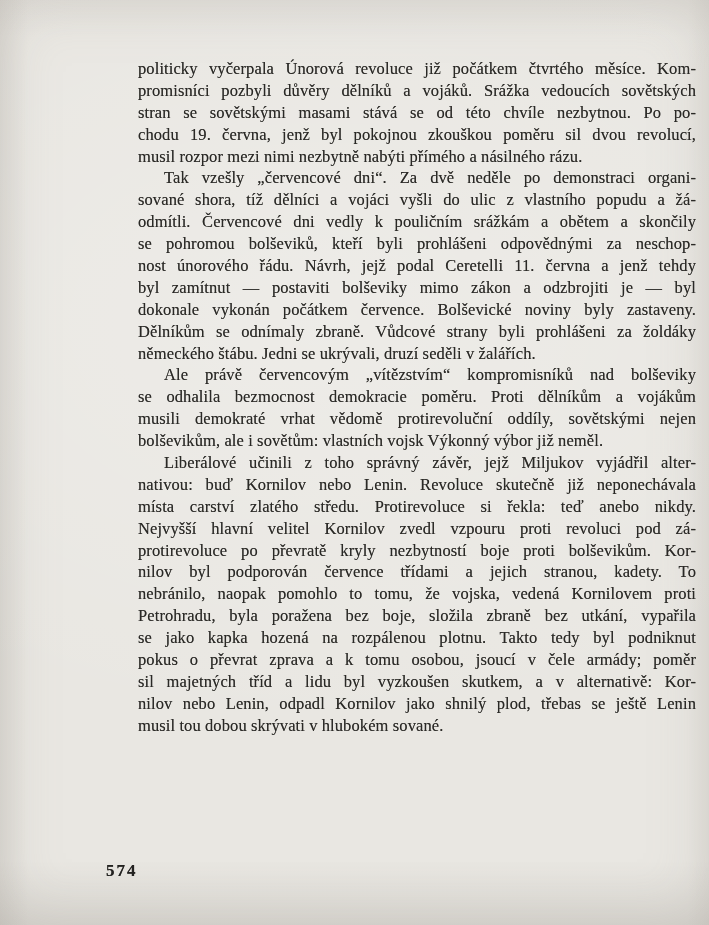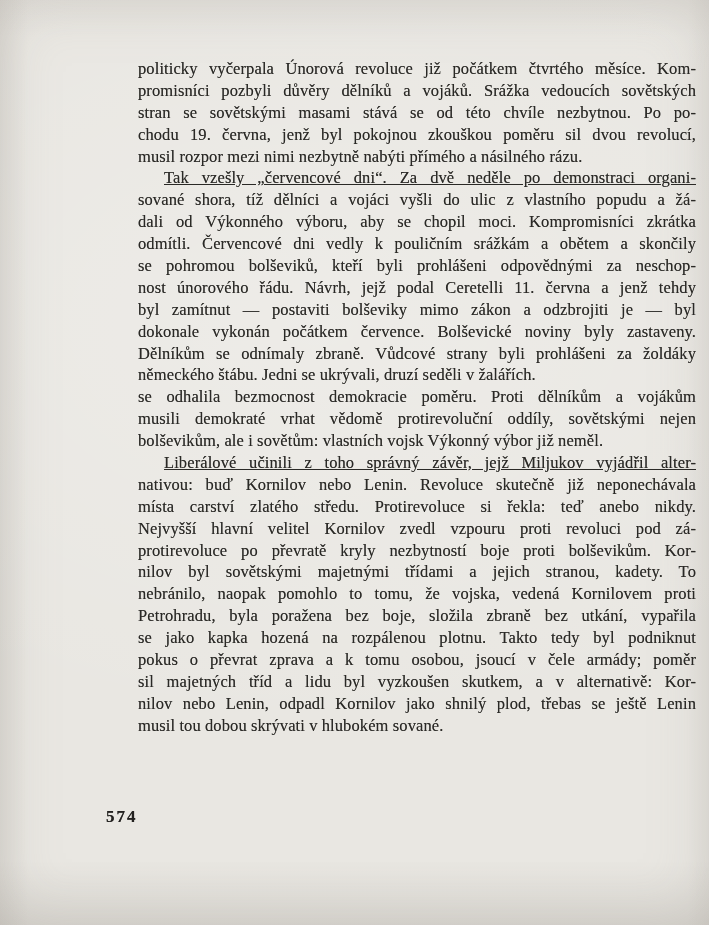--- a/index.html
+++ b/index.html
@@ -45,26 +45,25 @@
     text-align-last: justify;
     white-space: normal;
     height: 21.9px;
     overflow: visible;
   }
   .line.last {
     text-align-last: left;
   }
   .para.indent .line.first {
     text-indent: 26px;
-    text-decoration: underline;
   }
   .page-number {
     position: absolute;
     left: 106px;
-    top: 807px;
+    top: 861px;
     color: #232220;
     font-size: 17px;
     font-weight: bold;
     letter-spacing: 2px;
     text-shadow: 0 0 0.6px rgba(35,34,32,0.6);
   }
 </style>
 </head>
 <body>
 
@@ -73,41 +72,41 @@
       <div class="para">
         <div class="line first">politicky vyčerpala Únorová revoluce již počátkem čtvrtého měsíce. Kom-</div>
         <div class="line">promisníci pozbyli důvěry dělníků a vojáků. Srážka vedoucích sovětských</div>
         <div class="line">stran se sovětskými masami stává se od této chvíle nezbytnou. Po po-</div>
         <div class="line">chodu 19. června, jenž byl pokojnou zkouškou poměru sil dvou revolucí,</div>
         <div class="line last">musil rozpor mezi nimi nezbytně nabýti přímého a násilného rázu.</div>
       </div>
       <div class="para indent">
         <div class="line first">Tak vzešly „červencové dni“. Za dvě neděle po demonstraci organi-</div>
         <div class="line">sované shora, tíž dělníci a vojáci vyšli do ulic z vlastního popudu a žá-</div>
-        <div class="line">dali od Výkonného výboru, aby se chopil moci. Kompromisníci zkrátka</div>
         <div class="line">odmítli. Červencové dni vedly k pouličním srážkám a obětem a skončily</div>
         <div class="line">se pohromou bolševiků, kteří byli prohlášeni odpovědnými za neschop-</div>
         <div class="line">nost únorového řádu. Návrh, jejž podal Ceretelli 11. června a jenž tehdy</div>
         <div class="line">byl zamítnut — postaviti bolševiky mimo zákon a odzbrojiti je — byl</div>
         <div class="line">dokonale vykonán počátkem července. Bolševické noviny byly zastaveny.</div>
         <div class="line">Dělníkům se odnímaly zbraně. Vůdcové strany byli prohlášeni za žoldáky</div>
         <div class="line last">německého štábu. Jedni se ukrývali, druzí seděli v žalářích.</div>
       </div>
       <div class="para indent">
+        <div class="line first">Ale právě červencovým „vítězstvím“ kompromisníků nad bolševiky</div>
         <div class="line">se odhalila bezmocnost demokracie poměru. Proti dělníkům a vojákům</div>
         <div class="line">musili demokraté vrhat vědomě protirevoluční oddíly, sovětskými nejen</div>
         <div class="line last">bolševikům, ale i sovětům: vlastních vojsk Výkonný výbor již neměl.</div>
       </div>
       <div class="para indent">
         <div class="line first">Liberálové učinili z toho správný závěr, jejž Miljukov vyjádřil alter-</div>
         <div class="line">nativou: buď Kornilov nebo Lenin. Revoluce skutečně již neponechávala</div>
         <div class="line">místa carství zlatého středu. Protirevoluce si řekla: teď anebo nikdy.</div>
         <div class="line">Nejvyšší hlavní velitel Kornilov zvedl vzpouru proti revoluci pod zá-</div>
         <div class="line">protirevoluce po převratě kryly nezbytností boje proti bolševikům. Kor-</div>
-        <div class="line">nilov byl sovětskými majetnými třídami a jejich stranou, kadety. To</div>
+        <div class="line">nilov byl podporován července třídami a jejich stranou, kadety. To</div>
         <div class="line">nebránilo, naopak pomohlo to tomu, že vojska, vedená Kornilovem proti</div>
         <div class="line">Petrohradu, byla poražena bez boje, složila zbraně bez utkání, vypařila</div>
         <div class="line">se jako kapka hozená na rozpálenou plotnu. Takto tedy byl podniknut</div>
         <div class="line">pokus o převrat zprava a k tomu osobou, jsoucí v čele armády; poměr</div>
         <div class="line">sil majetných tříd a lidu byl vyzkoušen skutkem, a v alternativě: Kor-</div>
         <div class="line">nilov nebo Lenin, odpadl Kornilov jako shnilý plod, třebas se ještě Lenin</div>
         <div class="line last">musil tou dobou skrývati v hlubokém sované.</div>
       </div>
     </div>
   <div class="page-number">574</div>

